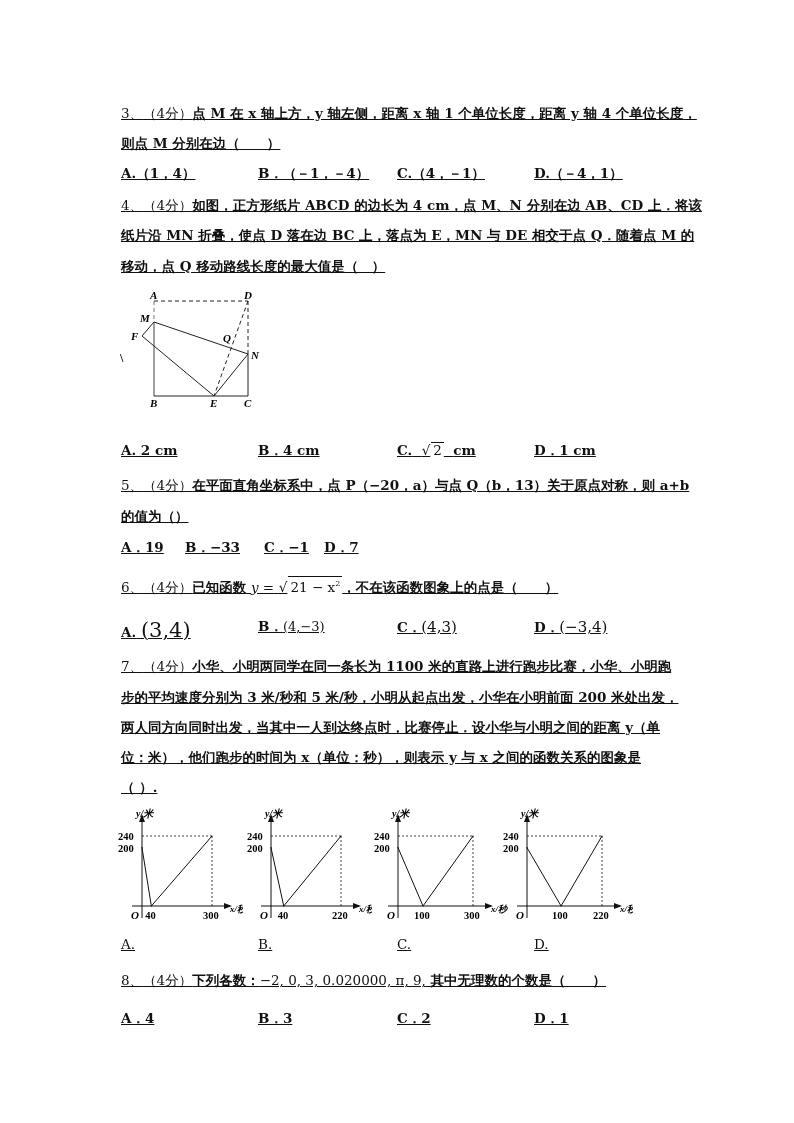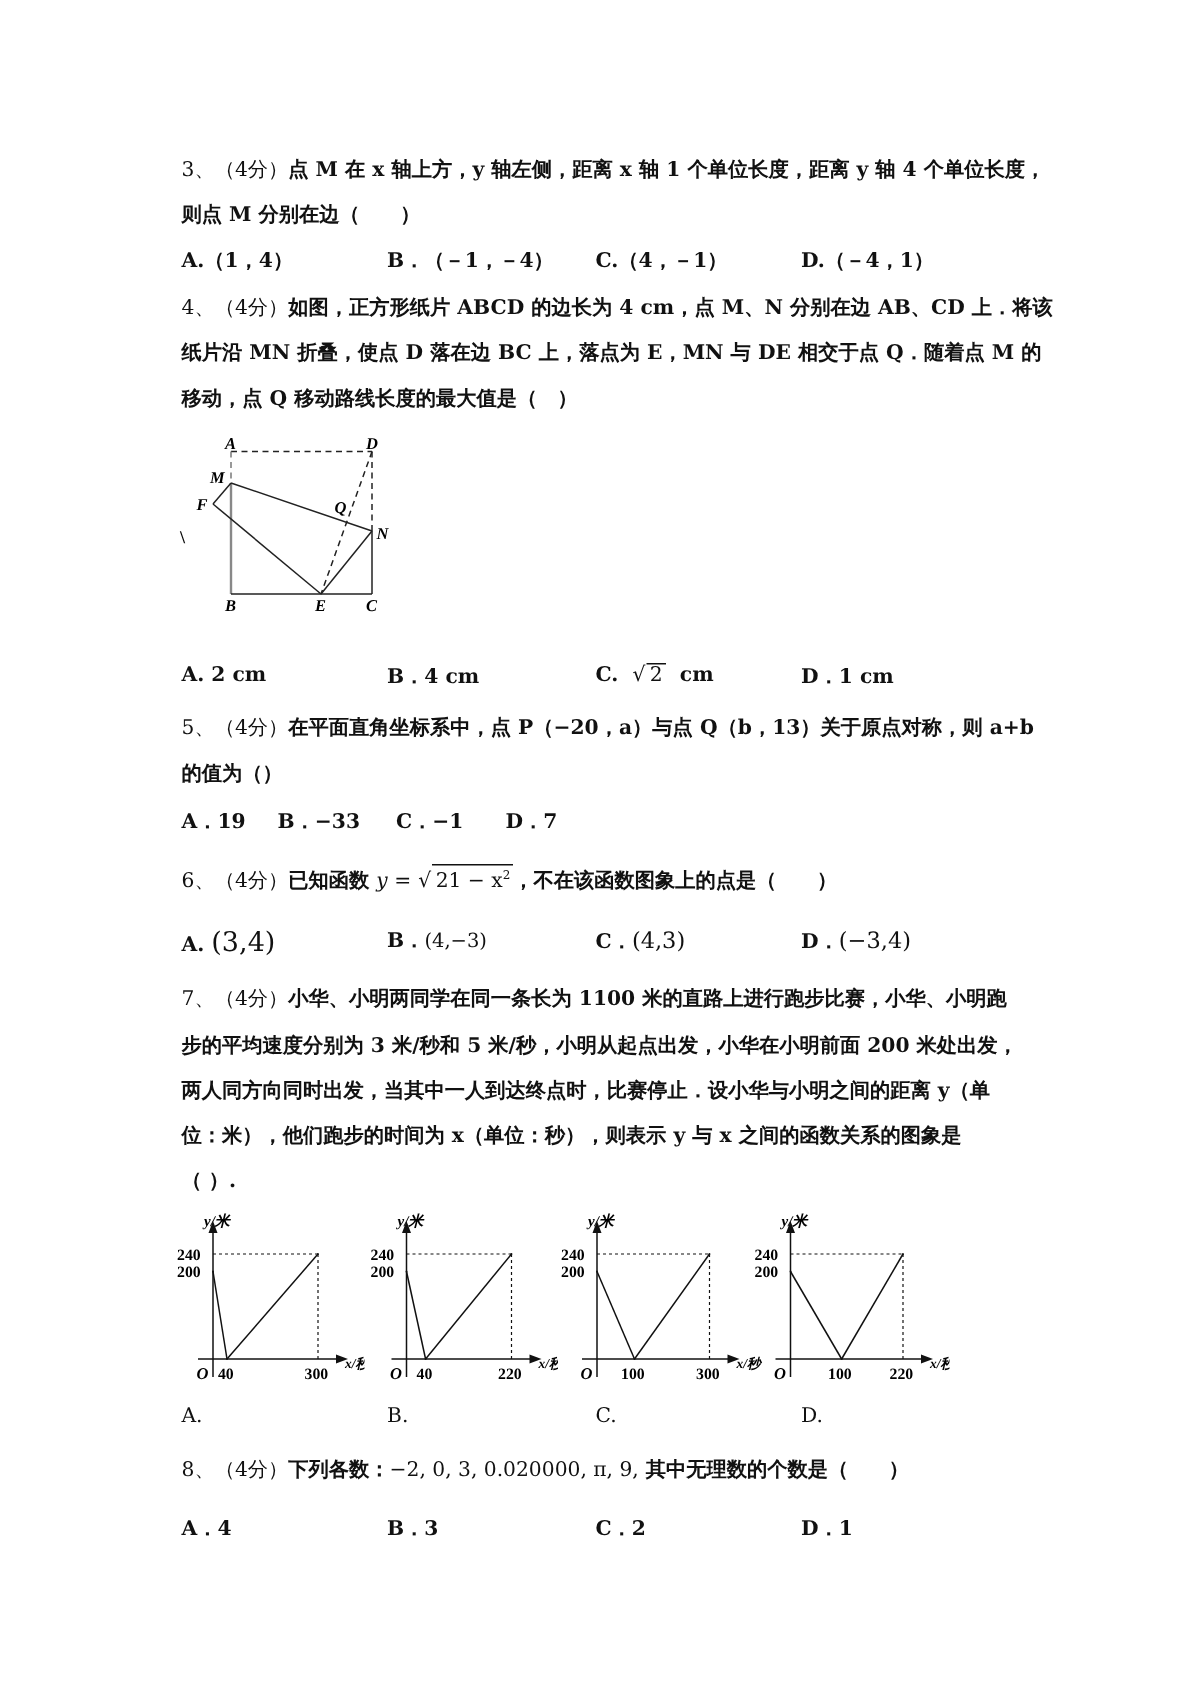--- a/index.html
+++ b/index.html
@@ -1,20 +1,20 @@
 <!DOCTYPE html>
 <html><head>
 <meta charset="utf-8">
 <style>
   html, body { margin: 0; padding: 0; background: #ffffff; }
   body { width: 794px; height: 1123px; position: relative; overflow: hidden;
          font-family: "DejaVu Serif", "Liberation Serif", serif; color: #111; }
-  .line { position: absolute; left: 121px; font-size: 13.5px; line-height: 18px; white-space: nowrap; font-weight: bold; }
+  .line { position: absolute; left: 121px; font-size: 13.5px; line-height: 18px; white-space: nowrap; font-weight: bold; text-decoration: underline; }
   .q-num { font-weight: normal; }
-  .opt { position: absolute; font-size: 13.5px; font-weight: bold; white-space: nowrap; }
+  .opt { position: absolute; font-size: 13.5px; font-weight: bold; white-space: nowrap; text-decoration: underline; }
   .math { font-family: "DejaVu Serif", "Liberation Serif", serif; font-style: italic; font-weight: normal; }
   .mathn { font-family: "DejaVu Serif", "Liberation Serif", serif; font-weight: normal; }
   svg text { font-family: "Liberation Serif", "DejaVu Serif", serif; font-weight: bold; }
   .sqrt { display: inline-block; border-top: 1px solid #111; padding: 0 2px; margin-left: 1px; line-height: 14px; }
   .graph { position: absolute; }
 </style>
 </head>
 <body>
 
 <div class="line" style="top:104px"><span class="q-num">3、</span><span class="q-num">（4分）</span><span>点 M 在 x 轴上方，y 轴左侧，距离 x 轴 1 个单位长度，距离 y 轴 4 个单位长度，</span></div>
@@ -55,24 +55,24 @@
 <div class="opt" style="top:442px;left:121px">A.  2 cm</div>
 <div class="opt" style="top:442px;left:258px">B．4 cm</div>
 <div class="opt" style="top:442px;left:397px"><span>C.</span>&nbsp;&nbsp;<span class="mathn">√</span><span class="sqrt mathn">2</span>&nbsp;&nbsp;<span>cm</span></div>
 <div class="opt" style="top:442px;left:534px">D．1 cm</div>
 
 <div class="line" style="top:476px"><span class="q-num">5、</span><span class="q-num">（4分）</span><span>在平面直角坐标系中，点 P（−20，a）与点 Q（b，13）关于原点对称，则 a+b</span></div>
 <div class="line" style="top:507px">的值为（）</div>
 <div class="opt" style="top:539px;left:121px">A．19</div>
 <div class="opt" style="top:539px;left:185px">B．−33</div>
 <div class="opt" style="top:539px;left:264px">C．−1</div>
-<div class="opt" style="top:539px;left:337px">D．7</div>
+<div class="opt" style="top:539px;left:324px">D．7</div>
 
 <div class="line" style="top:576px"><span class="q-num">6、</span><span class="q-num">（4分）</span><span>已知函数 </span><span class="math">y =</span> <span class="mathn">√</span><span class="sqrt mathn"><span>21 − x</span><sup style="font-size:8px">2</sup></span><span>，不在该函数图象上的点是（　　）</span></div>
-<div class="opt" style="top:618px;left:121px"><span>A.</span>&nbsp;<span class="mathn" style="font-size:18px">(3,4)</span></div>
+<div class="opt" style="top:618px;left:121px"><span>A.</span>&nbsp;<span class="mathn" style="font-size:21px">(3,4)</span></div>
 <div class="opt" style="top:618px;left:258px"><span>B．</span><span class="mathn" style="font-size:13px">(4,−3)</span></div>
 <div class="opt" style="top:618px;left:397px"><span>C．</span><span class="mathn" style="font-size:15px">(4,3)</span></div>
 <div class="opt" style="top:618px;left:534px"><span>D．</span><span class="mathn" style="font-size:15px">(−3,4)</span></div>
 
 <div class="line" style="top:657px"><span class="q-num">7、</span><span class="q-num">（4分）</span><span>小华、小明两同学在同一条长为 1100 米的直路上进行跑步比赛，小华、小明跑</span></div>
 <div class="line" style="top:688px">步的平均速度分别为 3 米/秒和 5 米/秒，小明从起点出发，小华在小明前面 200 米处出发，</div>
 <div class="line" style="top:718px">两人同方向同时出发，当其中一人到达终点时，比赛停止．设小华与小明之间的距离 y（单</div>
 <div class="line" style="top:748px">位：米），他们跑步的时间为 x（单位：秒），则表示 y 与 x 之间的函数关系的图象是</div>
 <div class="line" style="top:778px">（ ）.</div>
 

